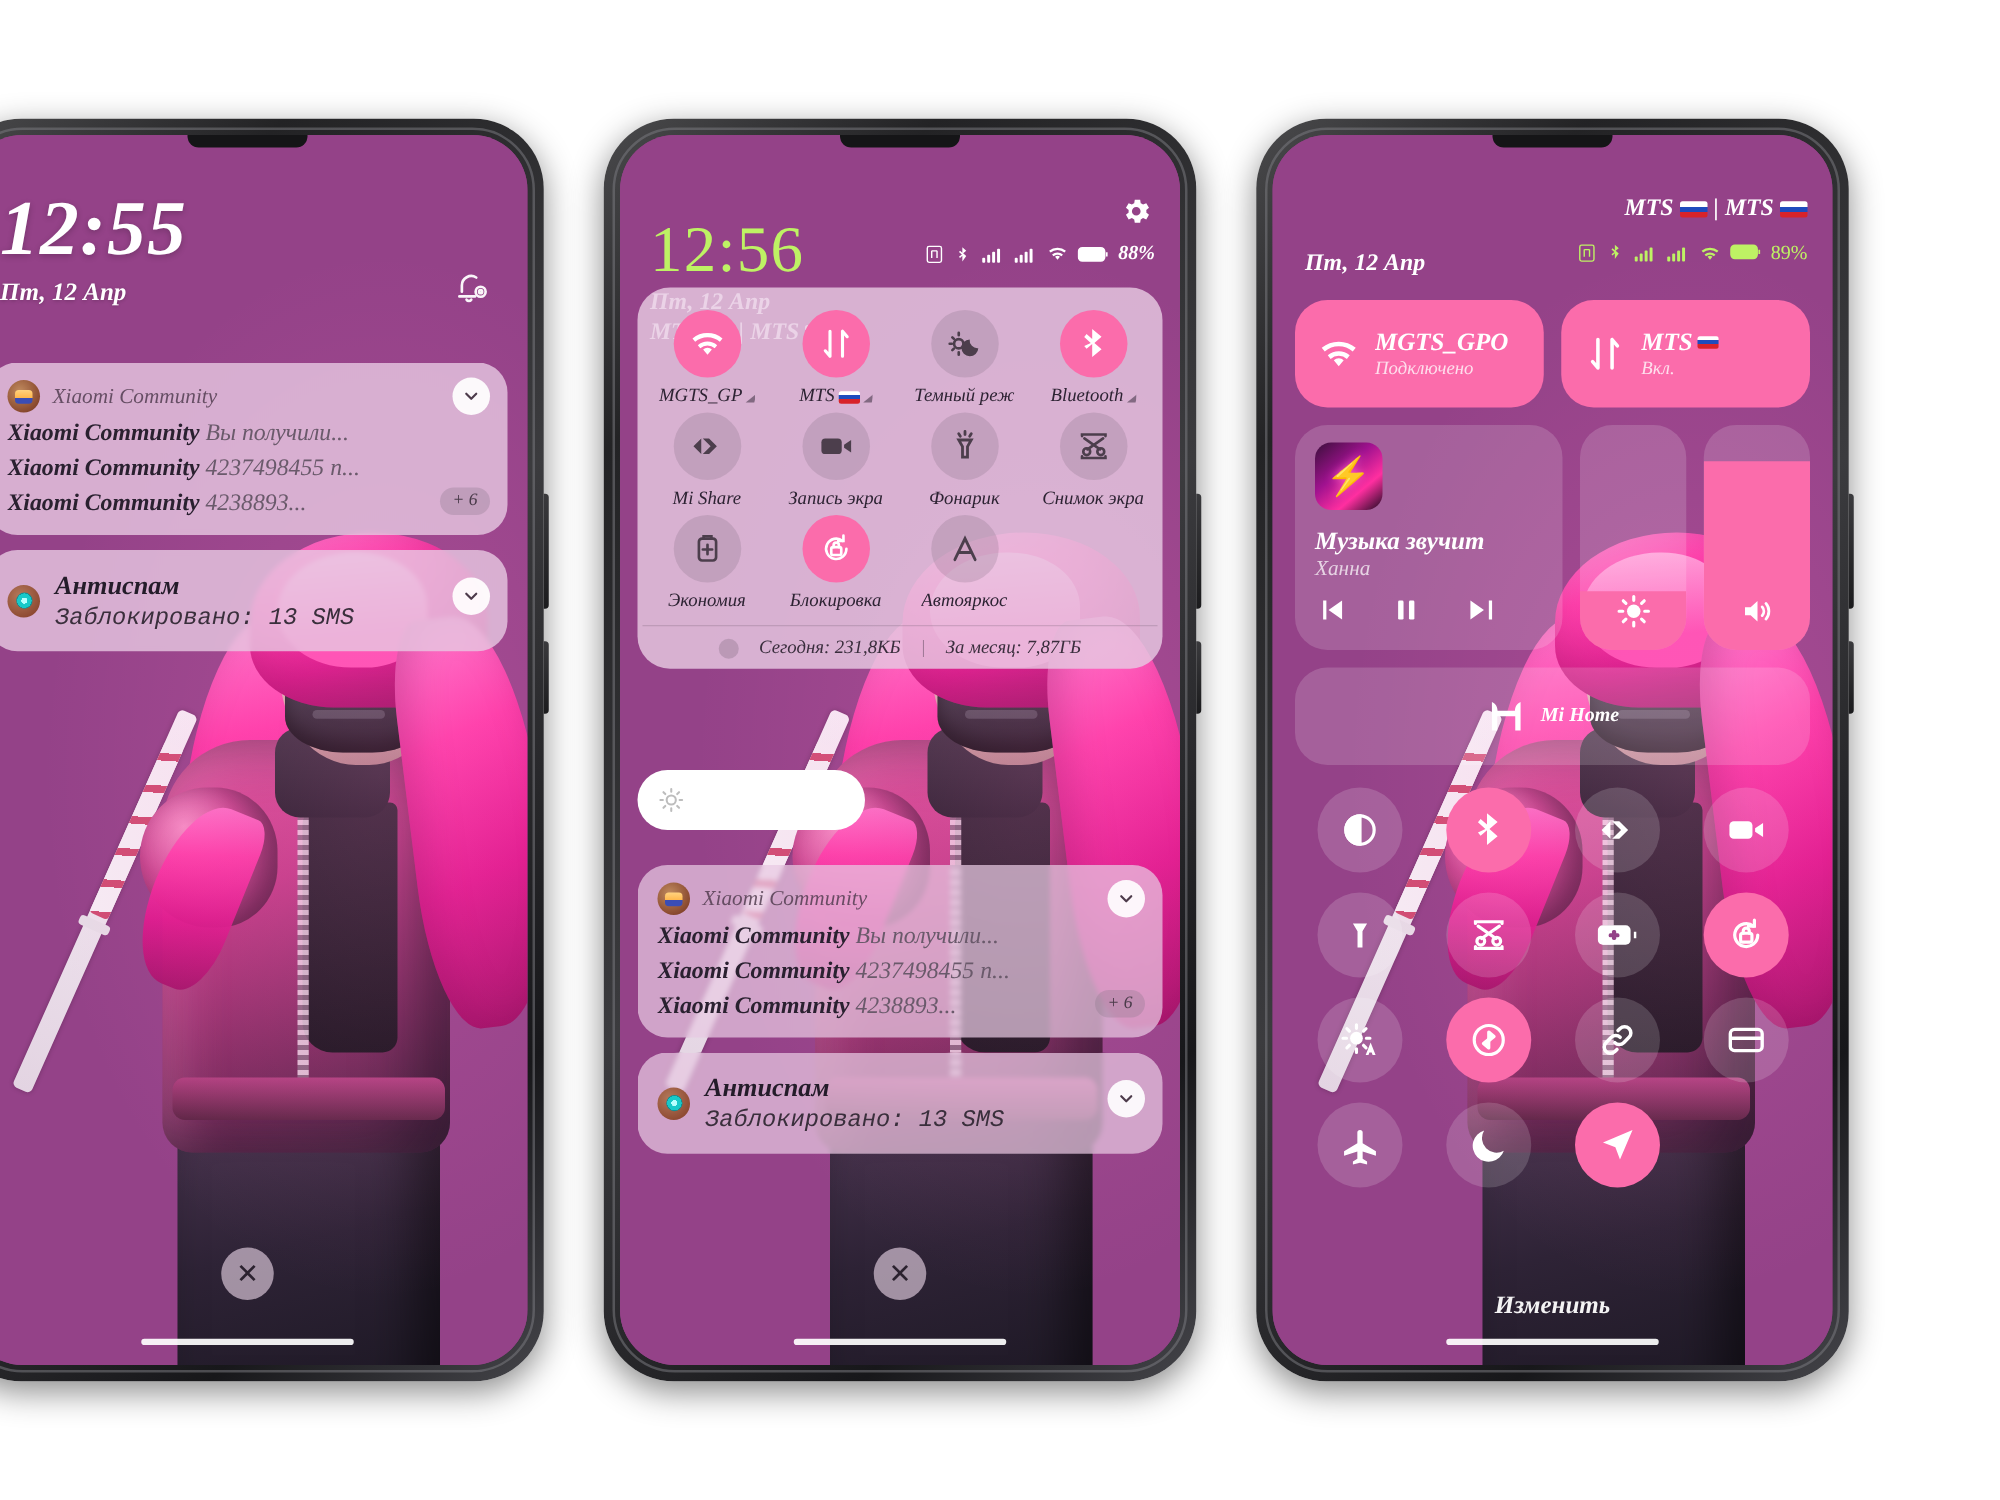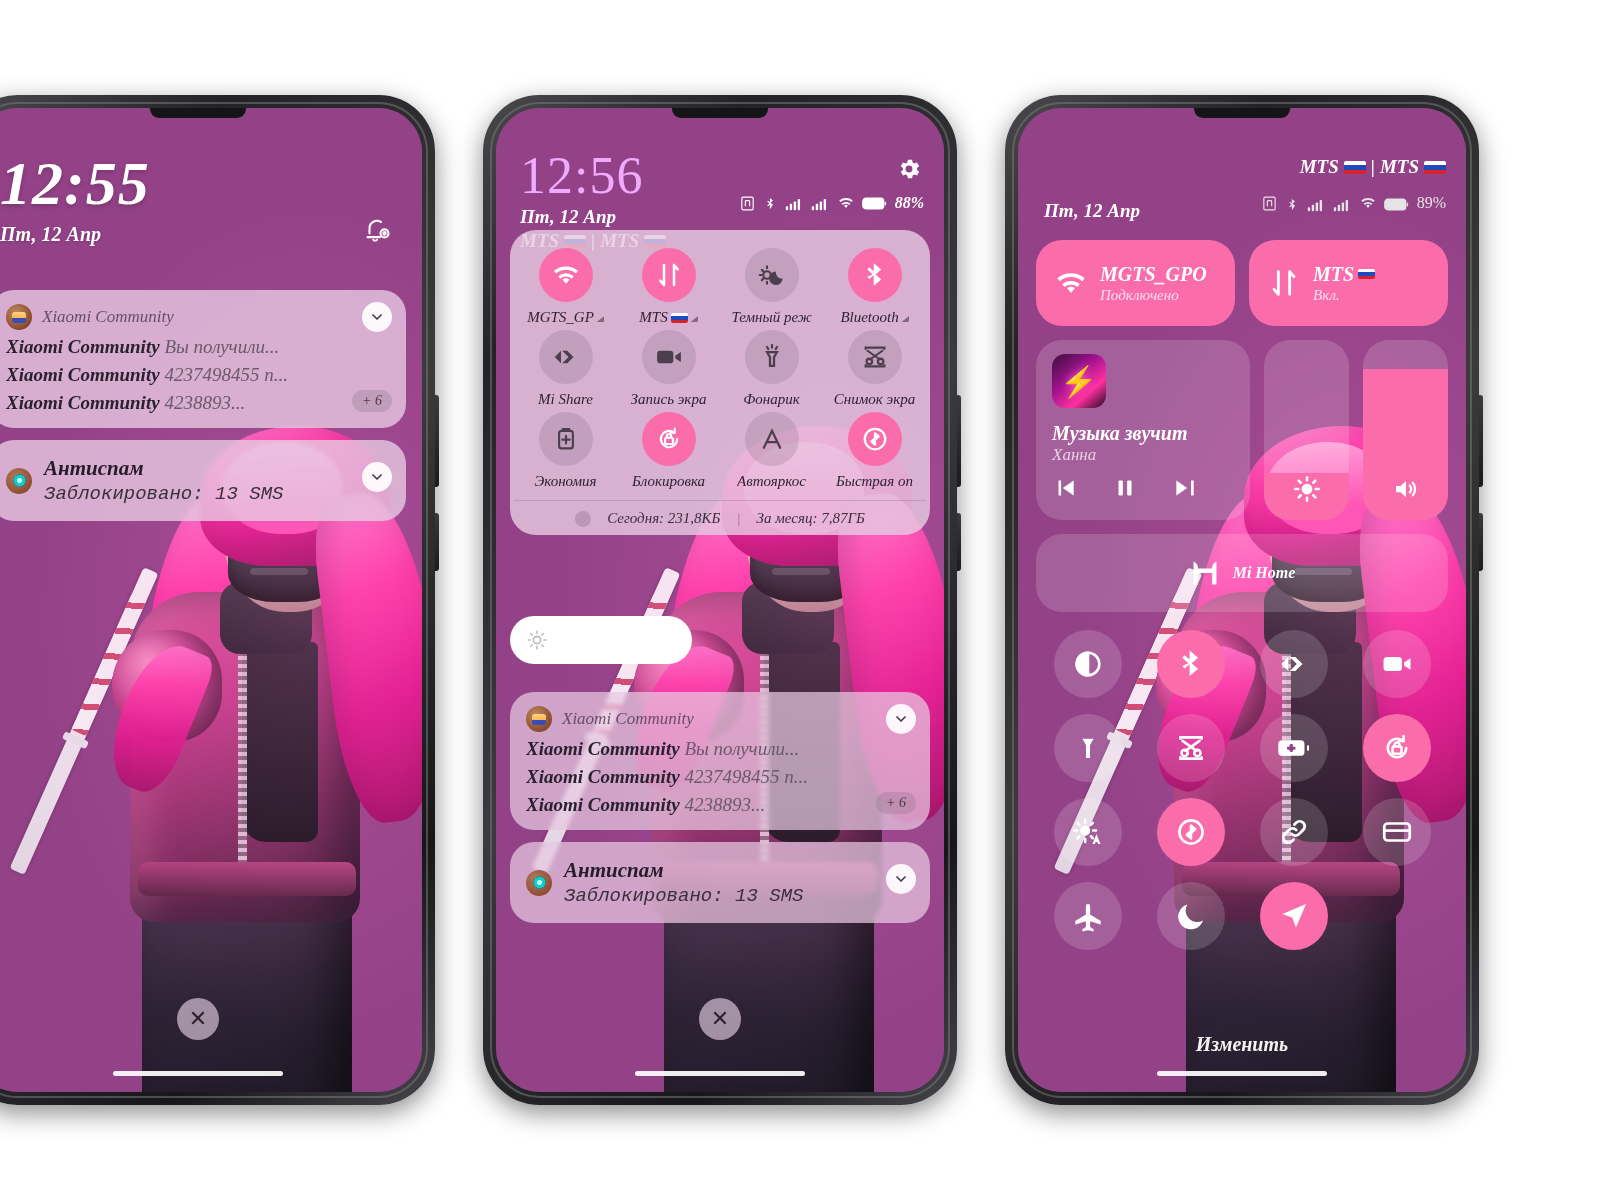--- a/index.html
+++ b/index.html
@@ -285,22 +285,23 @@
     left: 50%; transform: translateX(-50%);
     bottom: 52px; width: 42px; height: 42px;
     border-radius: 50%;
     background: rgba(236,214,232,.62);
     display: flex; align-items: center; justify-content: center;
     color: #2b222f; font-size: 22px;
   }
 
   
   .sh-clock {
-    font-size: 52px; font-weight: 400; color: #f0abfc; line-height: 1;
+    font-size: 52px; font-weight: 400; color: #bef264; line-height: 1;
     letter-spacing: 1px;
+    margin-top: 25px;
   }
   .sh-date { margin-top: 4px; font-size: 19px; font-weight: 700; font-style: italic; color: #fff; }
   .sh-ops { margin-top: 2px; font-size: 19px; font-weight: 700; font-style: italic; color: #fff; display:flex; align-items:center; gap:5px;}
   .gear {
     position: absolute; right: 22px; top: 48px;
     width: 26px; height: 26px; color: #fff;
   }
   .stat-icons {
     position: absolute; right: 20px; top: 86px;
     display: flex; align-items: center; gap: 7px; color: #fff;
@@ -361,21 +362,21 @@
     position: absolute; left: 26px; top: 92px;
     font-size: 19px; font-weight: 700; font-style: italic; color: #fff; z-index: 20;
   }
   .cc-ops {
     position: absolute; right: 20px; top: 48px; z-index: 20;
     font-size: 19px; font-weight: 700; font-style: italic; color: #fff;
     display: flex; align-items: center; gap: 5px;
   }
   .cc-stat {
     position: absolute; right: 20px; top: 86px; z-index: 20;
-    display: flex; align-items: flex-end; gap: 7px; color: #e5e5e5;
+    display: flex; align-items: flex-start; gap: 7px; color: #bef264;
   }
   .cc-wrap { position: absolute; left: 18px; right: 18px; top: 132px; z-index: 20; }
   .cc-row { display: flex; gap: 14px; }
   .big-tile {
     flex: 1; height: 86px; border-radius: 26px;
     background: #fb6cab; color: #fff;
     display: flex; align-items: center; gap: 12px;
     padding: 0 18px;
   }
   .big-tile svg { width: 34px; height: 34px; flex: 0 0 auto; }
@@ -752,30 +753,20 @@
 
           <div class="qs-item">
             <div class="qs-circle">
               <svg viewBox="0 0 24 24" fill="none" stroke="currentColor" stroke-width="1.8" stroke-linecap="round">
                   <path d="M5.5 19 12 5.5 18.5 19M8.3 14.4h7.4"></path>
                 </svg>
             </div>
             <div class="qs-label">Автояркос</div>
           </div>
 
-          <div class="qs-item">
-            <div class="qs-circle on">
-              <svg viewBox="0 0 24 24" fill="none" stroke="currentColor" stroke-width="1.8" stroke-linecap="round" stroke-linejoin="round">
-                  <circle cx="12" cy="12" r="8.2"></circle>
-                  <path d="M12 7.5 15 10l-3 2.5V7.5z" fill="currentColor"></path>
-                  <path d="M12 16.5 9 14l3-2.5v5z" fill="currentColor"></path>
-                </svg>
-            </div>
-            <div class="qs-label">Быстрая оп</div>
-          </div>
 
         </div>
 
         <div class="qs-foot">
           <span class="dot"></span>
           <span>Сегодня: 231,8КБ</span>
           <span class="sep">|</span>
           <span>За месяц: 7,87ГБ</span>
         </div>
       </div>

